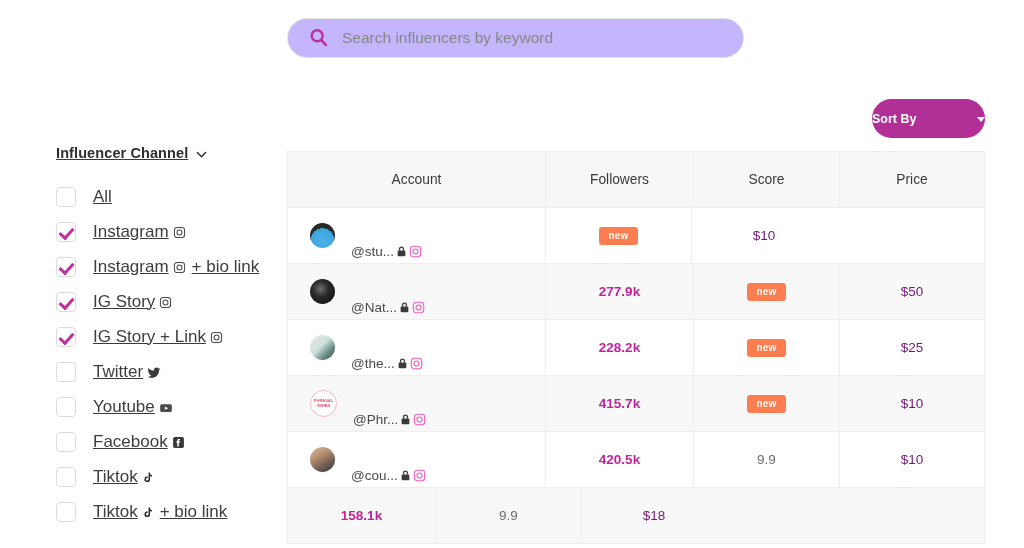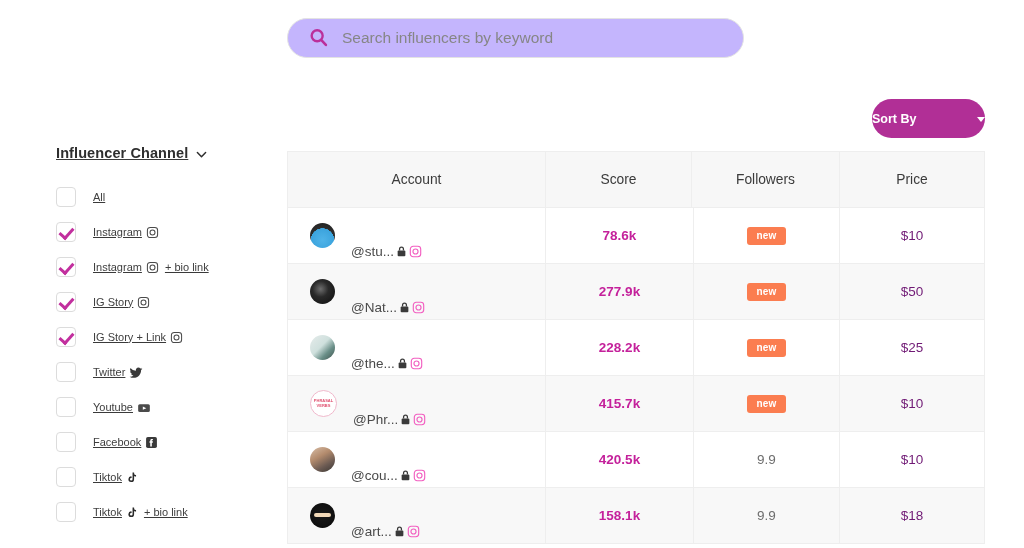--- a/index.html
+++ b/index.html
@@ -134,21 +134,21 @@
     position: absolute;
     left: 5px;
     top: 2.5px;
     width: 6px;
     height: 11px;
     border: solid #c22f9e;
     border-width: 0 3px 3px 0;
     transform: rotate(42deg);
   }
   .filter-label {
-    font-size: 11px;
+    font-size: 17px;
     color: #3e3e3e;
     display: flex;
     align-items: center;
     gap: 4px;
     white-space: nowrap;
   }
   .ch-icon {
     display: inline-flex;
     align-items: center;
     position: relative;
@@ -375,25 +375,25 @@
         </span>
       </div>
     </div>
 </div>
 
 <div class="table">
   <div class="trow head">
     <div class="tcell c-account" style="justify-content:center;padding-left:0">
       <span class="th-text">Account</span>
     </div>
+    <div class="tcell c-followers">
+      <span class="th-text">Followers</span>
+    </div>
     <div class="tcell c-score">
       <span class="th-text">Score</span>
-    </div>
-    <div class="tcell c-followers">
-      <span class="th-text">Followers</span>
     </div>
     <div class="tcell c-price">
       <span class="th-text">Price</span>
     </div>
   </div>
   <div id="table-body">
       <div class="trow">
         <div class="tcell c-account">
           <span class="avatar" style="background:radial-gradient(circle at 50% 68%, #4fb3e8 0%, #3ba3dd 55%, #2e2e2e 56%, #1c1c1c 100%);"></span>
           <span class="handle">
@@ -405,23 +405,20 @@
               </svg>
             </span>
             <span class="ig-ico">
               <svg width="13" height="13" viewBox="0 0 24 24" aria-hidden="true">
                 <rect x="2.4" y="2.4" width="19.2" height="19.2" rx="5.4" fill="none" stroke="#f25ec0" stroke-width="2.1"></rect>
                 <circle cx="12" cy="12" r="4.7" fill="none" stroke="#f25ec0" stroke-width="2.1"></circle>
               </svg>
             </span>
           </span>
         </div>
-        <div class="tcell c-followers">
-          <span class="followers-val">78.6k</span>
-        </div>
         <div class="tcell c-score">
           <span class="badge-new">new</span>
         </div>
         <div class="tcell c-price">
           <span class="price-val">$10</span>
         </div>
       </div>
       <div class="trow alt">
         <div class="tcell c-account">
           <span class="avatar" style="background:radial-gradient(circle at 42% 40%, #6e6e6e 0%, #2a2a2a 38%, #0d0d0d 100%);"></span>
@@ -534,40 +531,20 @@
           <span class="followers-val">420.5k</span>
         </div>
         <div class="tcell c-score">
           <span class="score-val">9.9</span>
         </div>
         <div class="tcell c-price">
           <span class="price-val">$10</span>
         </div>
       </div>
       <div class="trow alt">
-        <div class="tcell c-account">
-          <span class="avatar" style="background:radial-gradient(circle at 50% 46%, #1a1a1a 0%, #111 60%, #000 100%);">
-            <span style="position:absolute;left:4px;top:10px;width:17px;height:4px;border-radius:2px;background:#f2d9b8;"></span>
-          </span>
-          <span class="handle">
-            <span>@art...</span>
-            <span class="lock-ico">
-              <svg width="9" height="11" viewBox="0 0 14 17" aria-hidden="true">
-                <rect x="1" y="7" width="12" height="9" rx="1.5" fill="#3a3a3a"></rect>
-                <path d="M4 7V4.6a3 3 0 0 1 6 0V7" fill="none" stroke="#3a3a3a" stroke-width="2"></path>
-              </svg>
-            </span>
-            <span class="ig-ico">
-              <svg width="13" height="13" viewBox="0 0 24 24" aria-hidden="true">
-                <rect x="2.4" y="2.4" width="19.2" height="19.2" rx="5.4" fill="none" stroke="#f25ec0" stroke-width="2.1"></rect>
-                <circle cx="12" cy="12" r="4.7" fill="none" stroke="#f25ec0" stroke-width="2.1"></circle>
-              </svg>
-            </span>
-          </span>
-        </div>
         <div class="tcell c-followers">
           <span class="followers-val">158.1k</span>
         </div>
         <div class="tcell c-score">
           <span class="score-val">9.9</span>
         </div>
         <div class="tcell c-price">
           <span class="price-val">$18</span>
         </div>
       </div>

